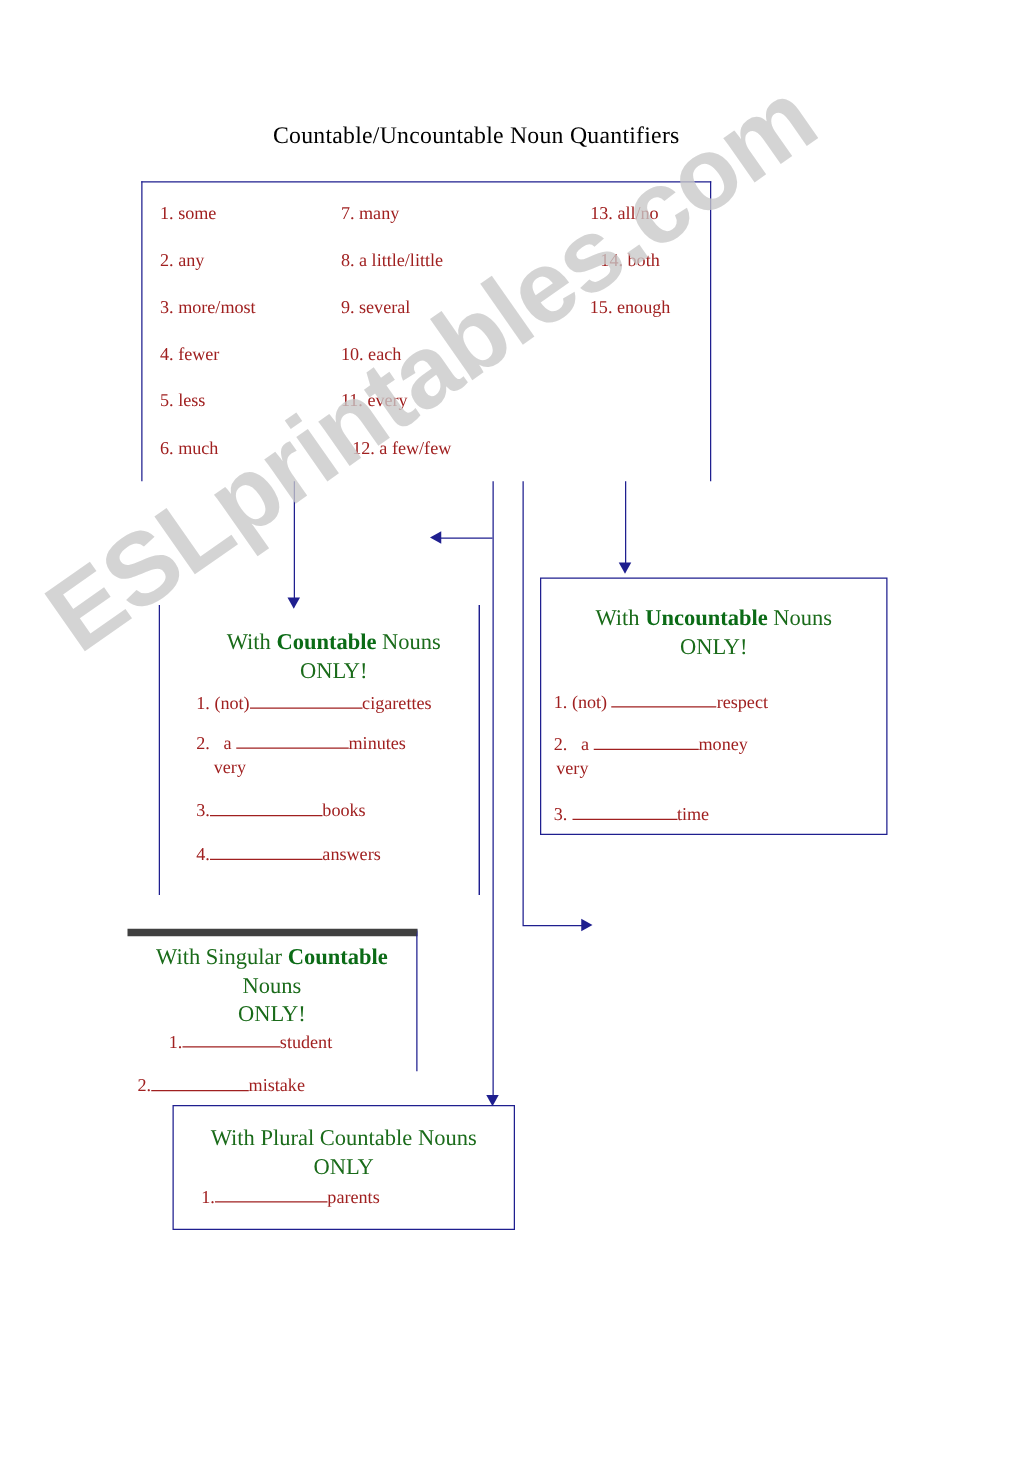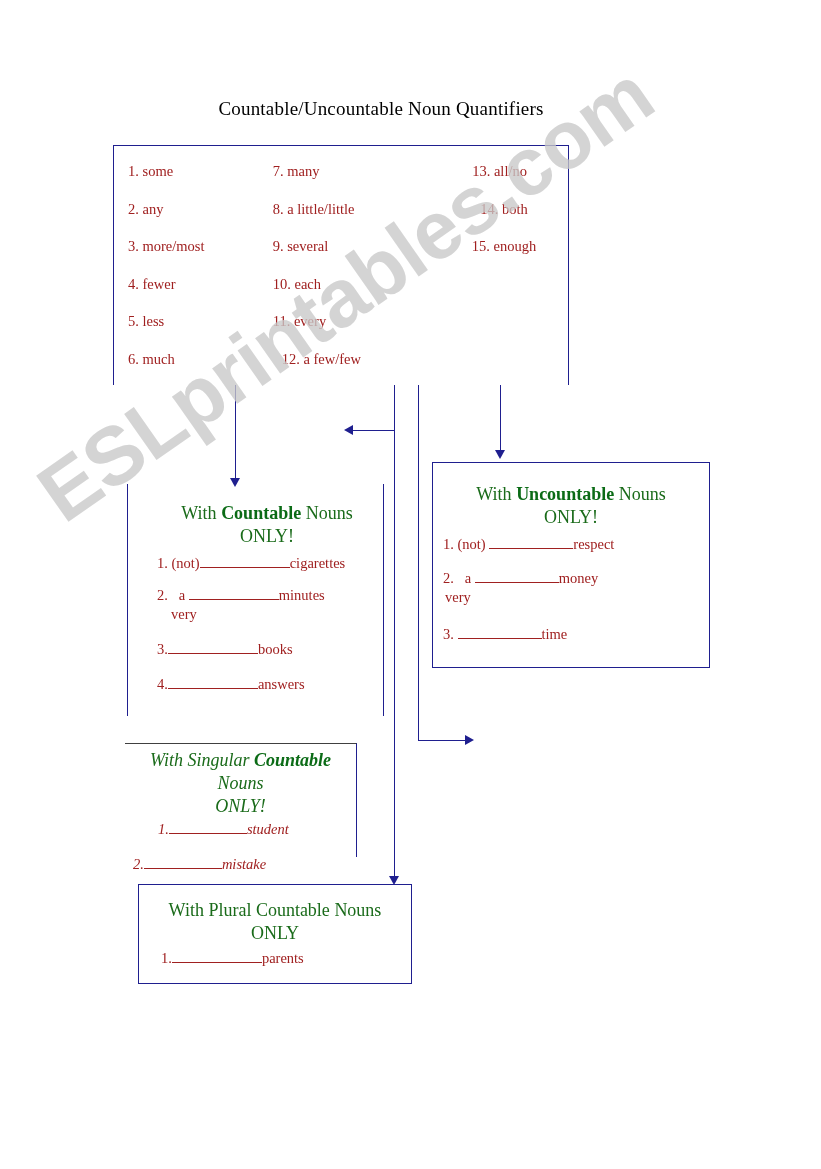--- a/index.html
+++ b/index.html
@@ -143,29 +143,28 @@
   #uncountable-box {
     left: 432px;
     top: 462px;
     width: 278px;
     height: 206px;
   }
   #uncountable-box .inner { padding: 20px 10px 0 10px; }
 
   
   #singular-box {
-    left: 125px;
+    left: 102px;
     top: 743px;
     width: 232px;
     height: 114px;
-    border-top: 1px solid #404040;
+    border-top: 6px solid #404040;
     border-right: 1px solid #1f1f8f;
     border-left: none;
     border-bottom: none;
-    font-style: italic;
   }
   #singular-box .inner { padding: 5px 2px 0 2px; }
 
   
   #plural-box {
     left: 138px;
     top: 884px;
     width: 274px;
     height: 100px;
   }
@@ -286,21 +285,21 @@
     </div>
   </div>
 
   <div class="box bordered" id="uncountable-box">
     <div class="inner">
       <div class="cat-title">
         <span>With </span><b>Uncountable</b><span> Nouns</span>
         <span class="only">ONLY!</span>
       </div>
 
-      <div class="qline" style="margin-top:6px;">
+      <div class="qline" style="margin-top:24px;">
         <span>1.</span>
         <span>(not)</span>
         <span class="blank w84"></span><span>respect</span>
       </div>
 
       <div class="qline" style="margin-top:16px;">
         <span>2.</span>
         &nbsp;&nbsp;<span>a</span>
         <span class="blank w84"></span><span>money</span>
         <div style="padding-left:2px; line-height:1.5;">very</div>

